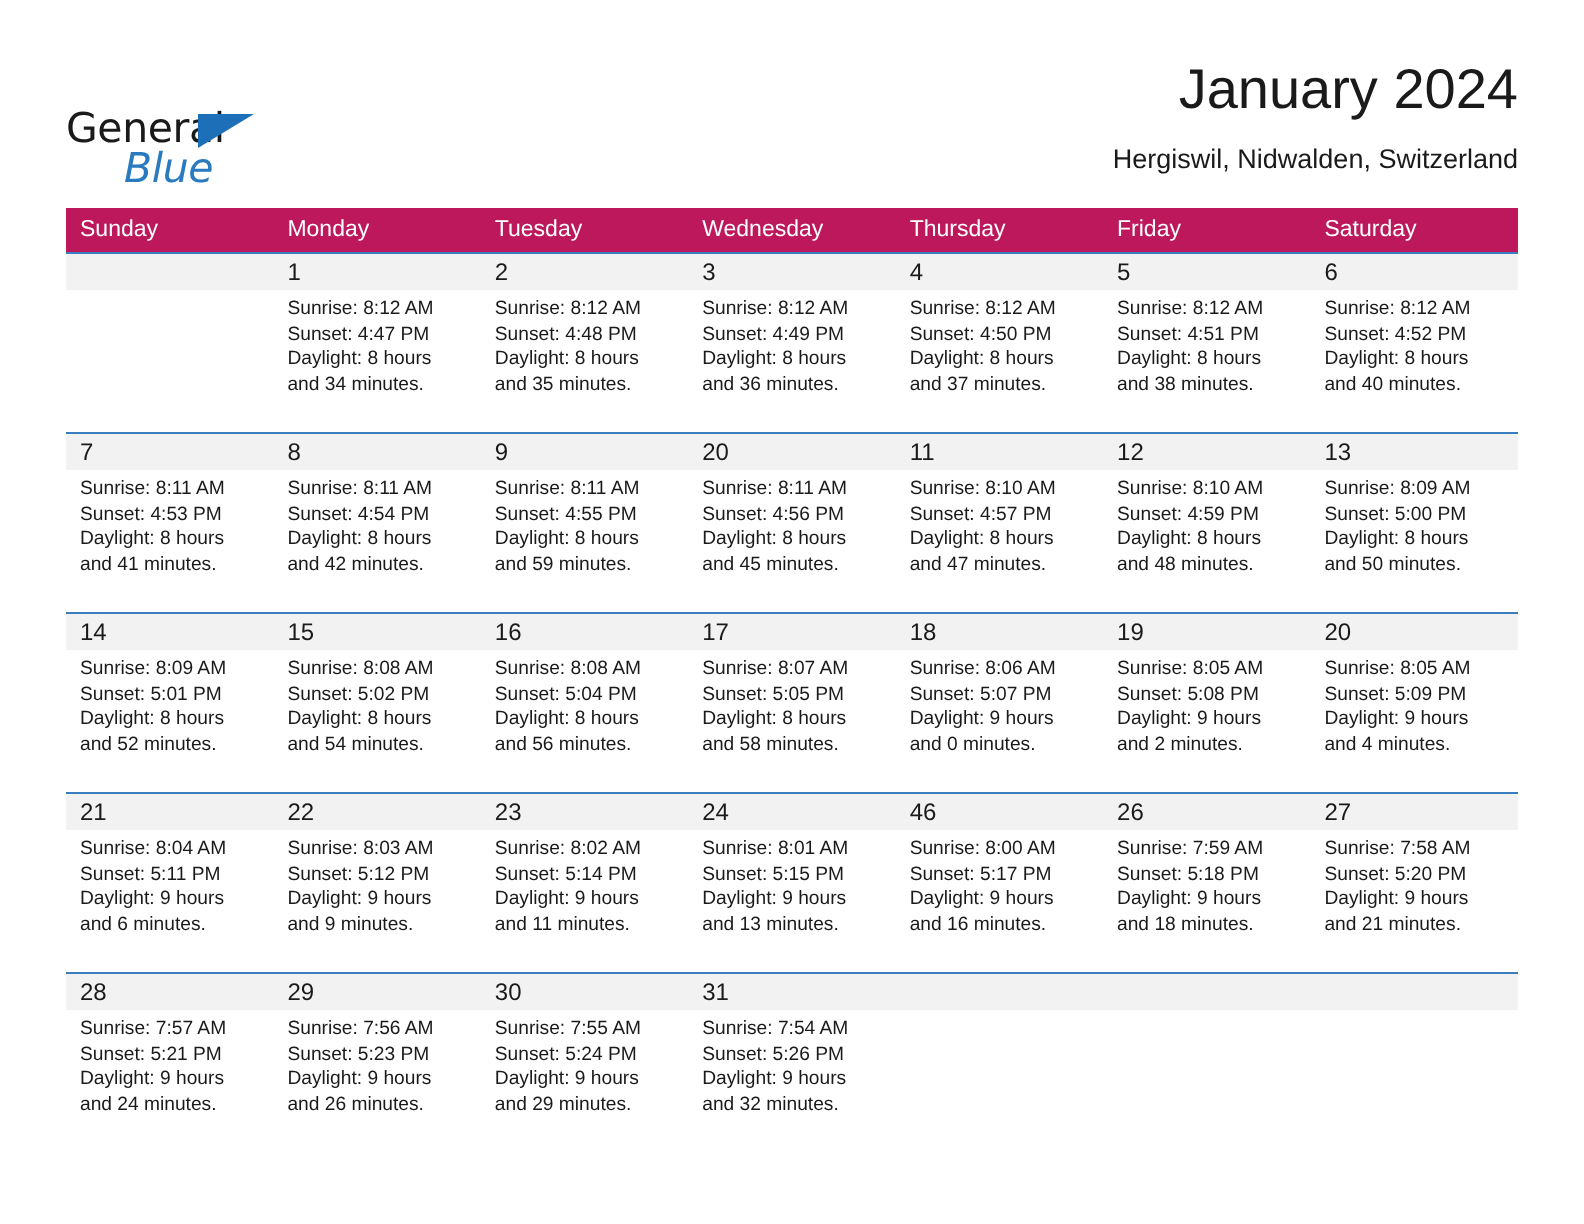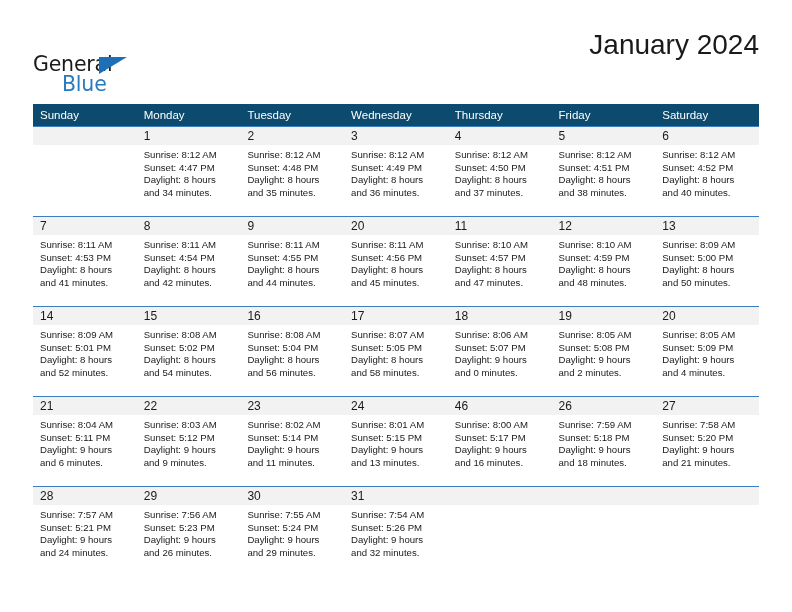--- a/index.html
+++ b/index.html
@@ -46,20 +46,21 @@
     font-family: "DejaVu Sans", sans-serif;
   }
   .logo-blue {
     position: absolute;
     left: 29px;
     top: 20px;
     font-size: 20.5px;
     color: #2a7ac0;
     letter-spacing: -0.2px;
     font-family: "DejaVu Sans", sans-serif;
+    font-style: italic;
   }
   .logo-tri {
     position: absolute;
     left: 66px;
     top: 5px;
     width: 0;
     height: 0;
     border-left: 28px solid #1d6fb8;
     border-bottom: 17px solid transparent;
   }
@@ -87,21 +88,21 @@
   
   .cal {
     position: absolute;
     left: 33px;
     top: 104px;
     width: 726px;
     border-collapse: collapse;
     table-layout: fixed;
   }
   .cal th {
-    background: #0c4a6e;
+    background: #be185d;
     color: #ffffff;
     font-size: 11.5px;
     font-weight: normal;
     text-align: left;
     padding: 5px 0 5px 7px;
     height: 11px;
     border: none;
   }
   .cal td {
     vertical-align: top;
@@ -150,20 +151,21 @@
   <div class="header">
 
     <div class="logo">
       <span class="logo-general">General</span>
       <span class="logo-tri"></span>
       <span class="logo-blue">Blue</span>
     </div>
 
     <div class="title-wrap">
       <div class="cal-title">January 2024</div>
+      <div class="cal-sub">Hergiswil, Nidwalden, Switzerland</div>
     </div>
 
   </div>
 
   <table class="cal">
     <thead>
       <tr>
         <th>Sunday</th>
         <th>Monday</th>
         <th>Tuesday</th>
@@ -270,21 +272,21 @@
               </div>
             </div>
           </td>
           <td>
             <div class="daycell">
               <div class="daynum-bar">9</div>
               <div class="info">
                 <div>Sunrise: 8:11 AM</div>
                 <div>Sunset: 4:55 PM</div>
                 <div>Daylight: 8 hours</div>
-                <div>and 44 minutes.</div>
+                <div>and 59 minutes.</div>
               </div>
             </div>
           </td>
           <td>
             <div class="daycell">
               <div class="daynum-bar">20</div>
               <div class="info">
                 <div>Sunrise: 8:11 AM</div>
                 <div>Sunset: 4:56 PM</div>
                 <div>Daylight: 8 hours</div>

